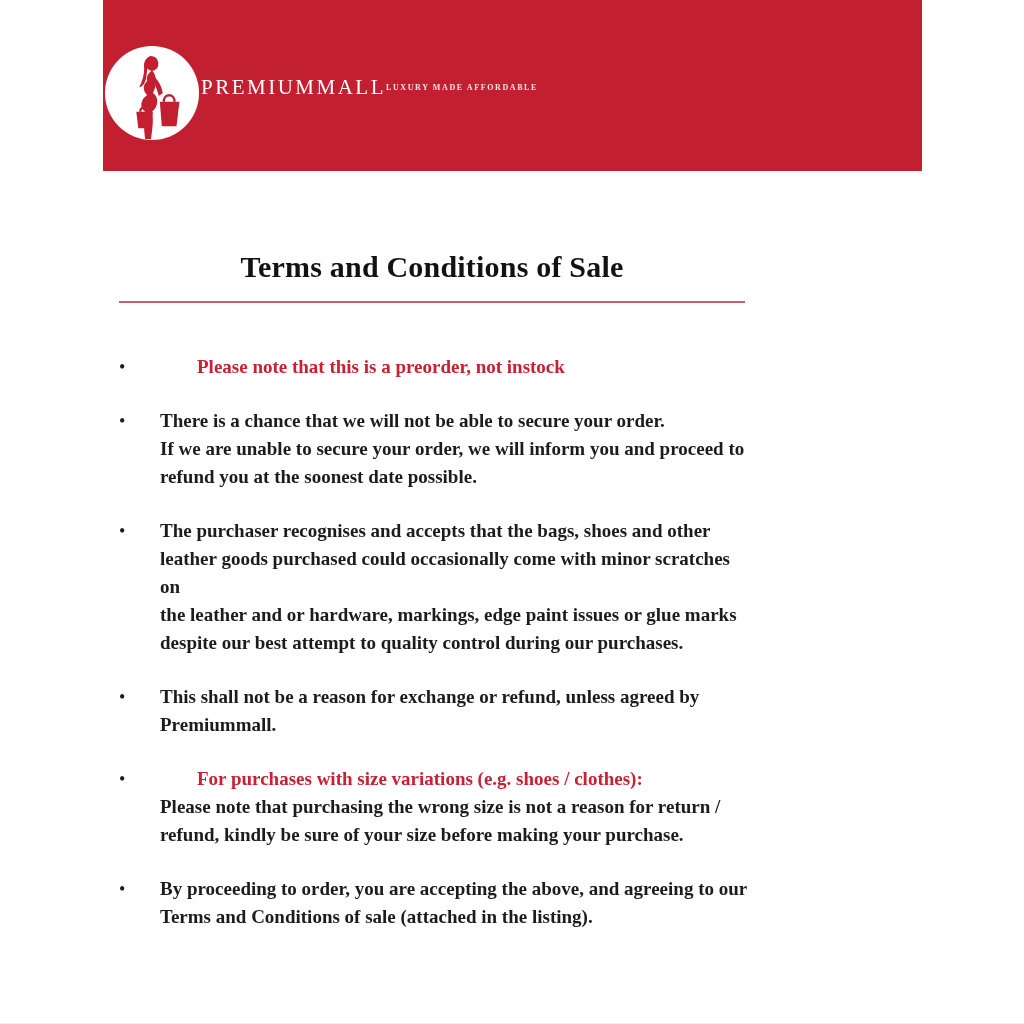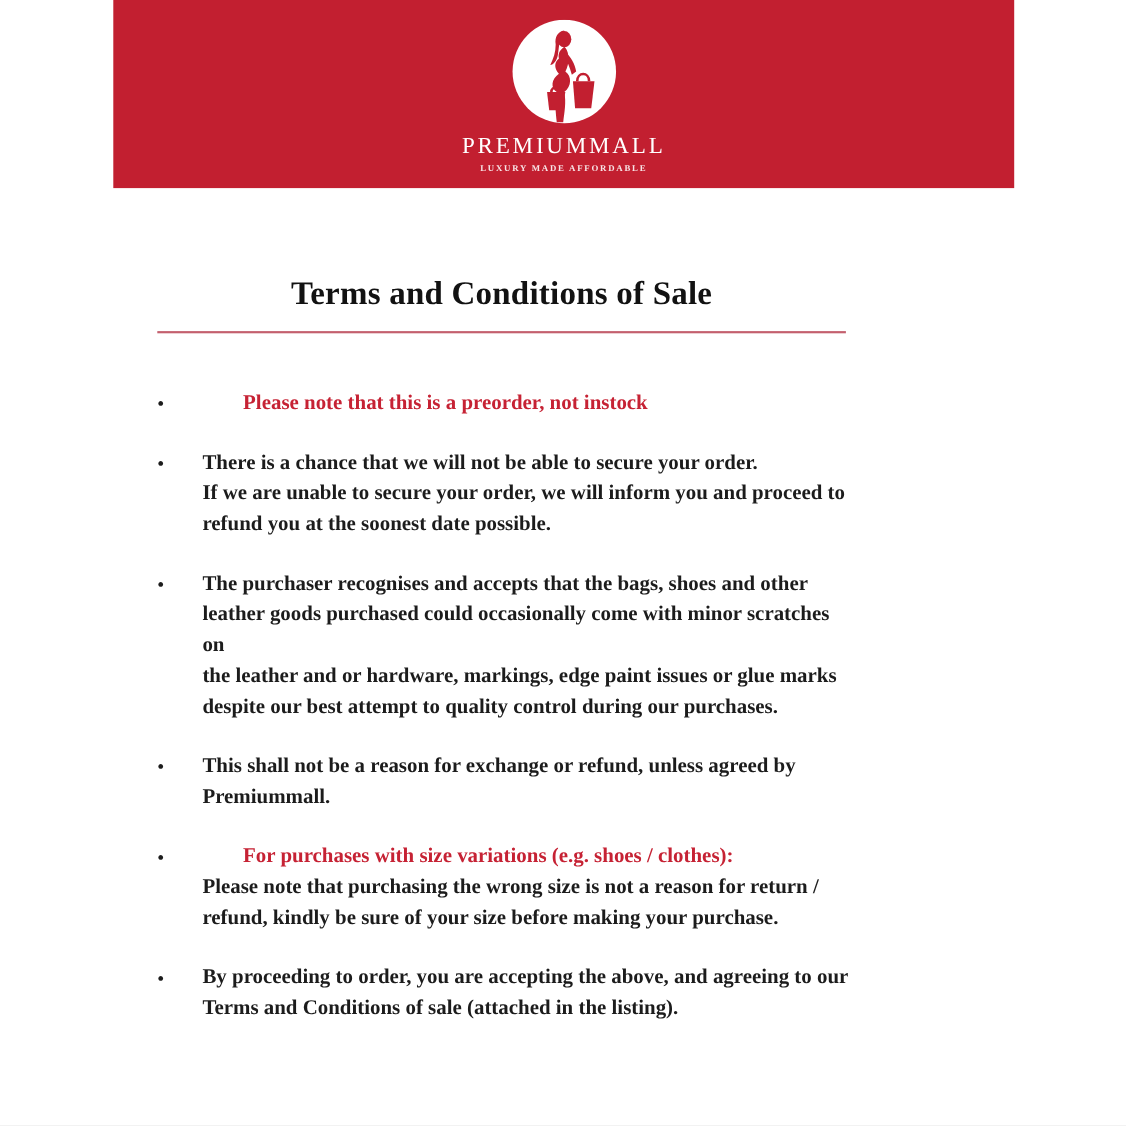--- a/index.html
+++ b/index.html
@@ -13,21 +13,21 @@
   }
   
   .banner {
     position: absolute;
     left: 103px;
     top: 0;
     width: 819px;
     height: 171px;
     background: var(--banner-red, #C21F30);
     display: flex;
-    flex-direction: column;
+    flex-direction: row;
     align-items: center;
   }
   .logo-circle {
     margin-top: 18px;
     width: 98px;
     height: 98px;
     line-height: 0;
     color: var(--banner-red, #C21F30);
   }
   .logo-circle svg { width: 98px; height: 98px; display: block; }
@@ -44,23 +44,22 @@
     color: rgba(255,255,255,0.88);
     font-size: 8px;
     letter-spacing: 1.6px;
     font-weight: 700;
     white-space: nowrap;
   }
   
   .doc {
     position: absolute;
     top: 171px;
-    left: 12px;
+    left: 0;
     width: 864px;
-    padding-left: 12px;
   }
   .doc-title {
     margin: 79px 0 0 0;
     text-align: center;
     font-size: 30px;
     font-weight: bold;
     color: #121212;
     letter-spacing: 0.2px;
   }
   .title-rule {

